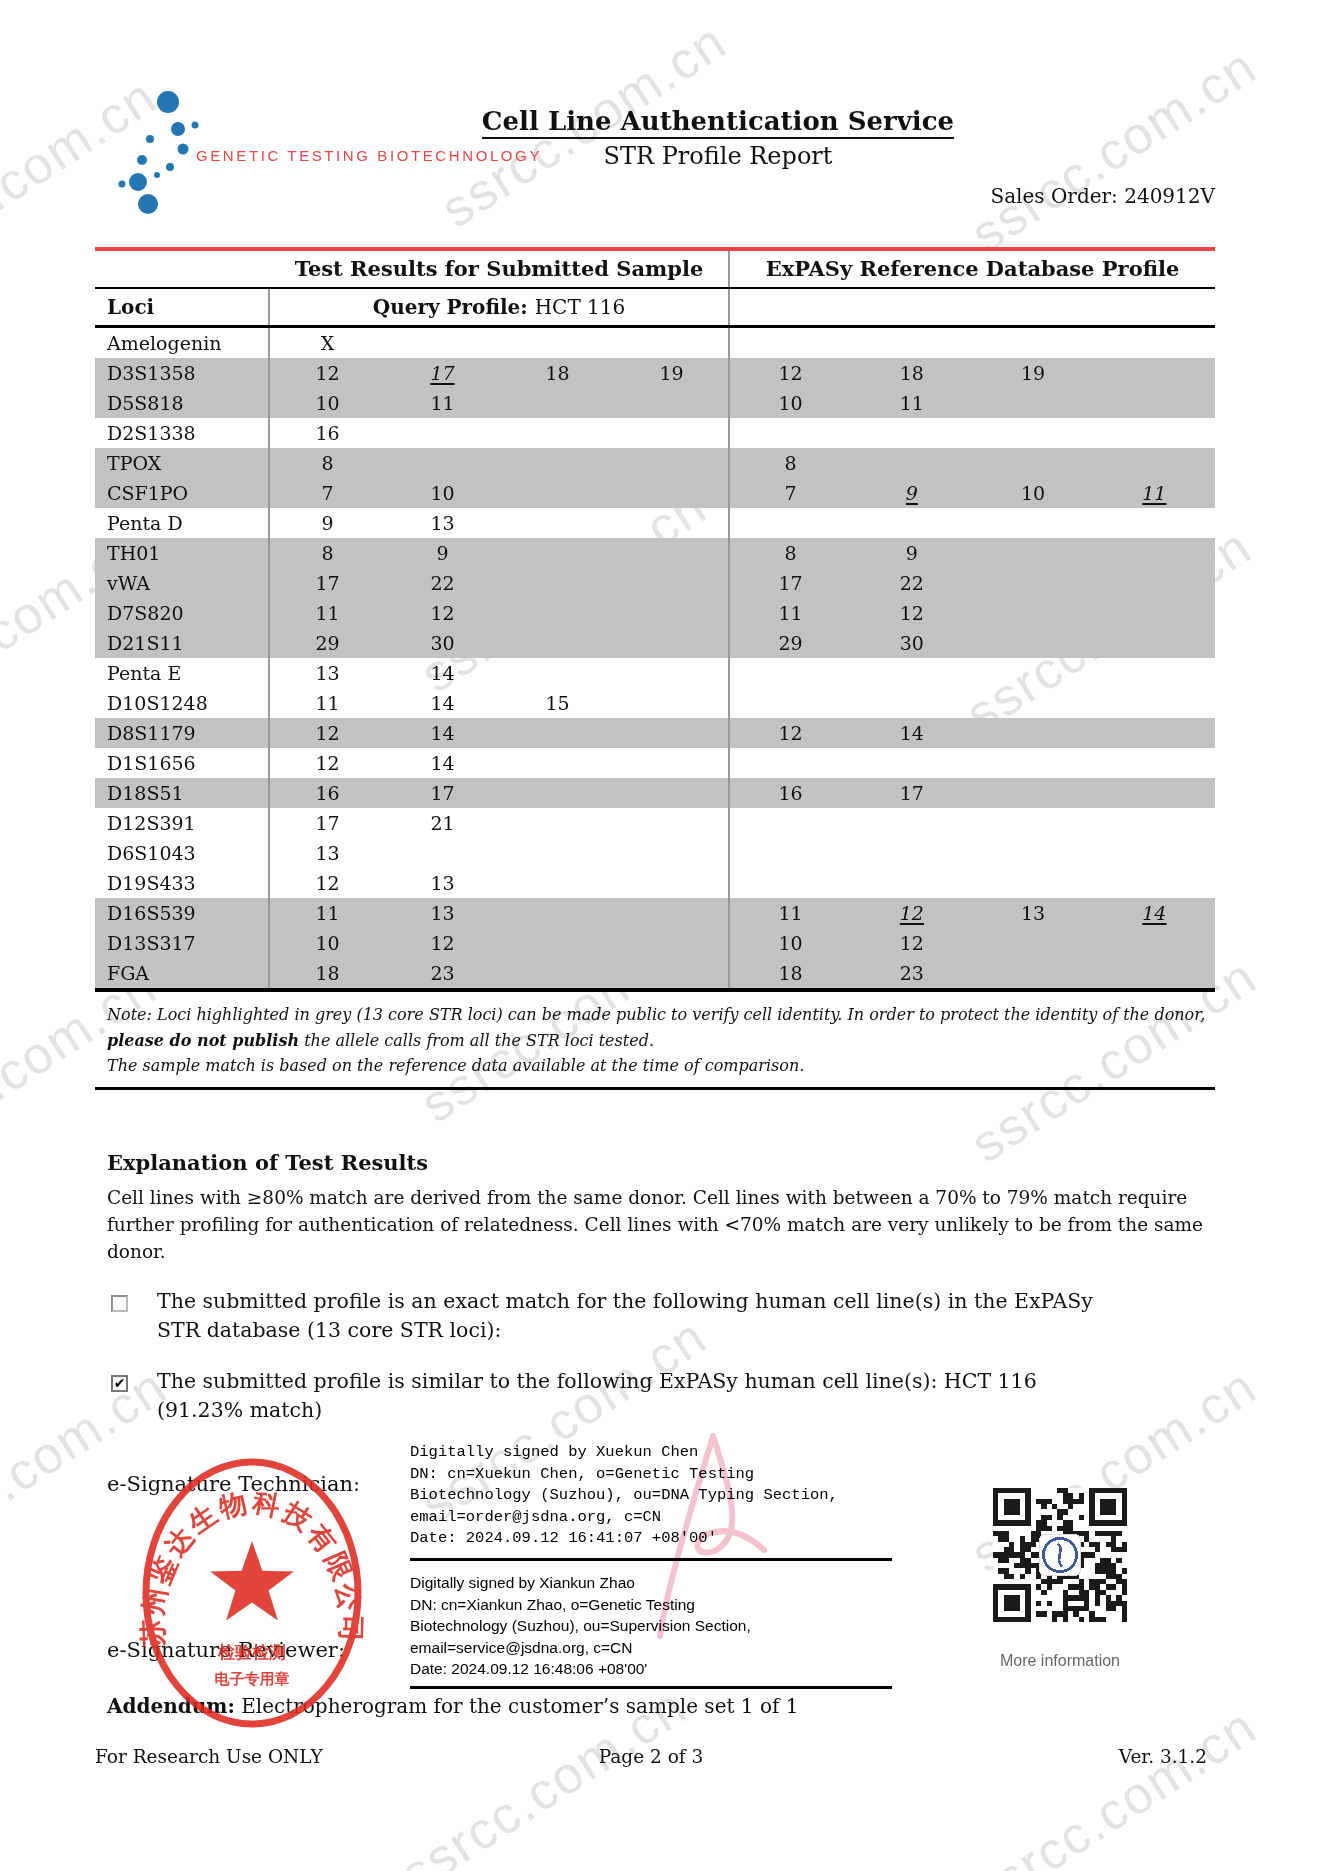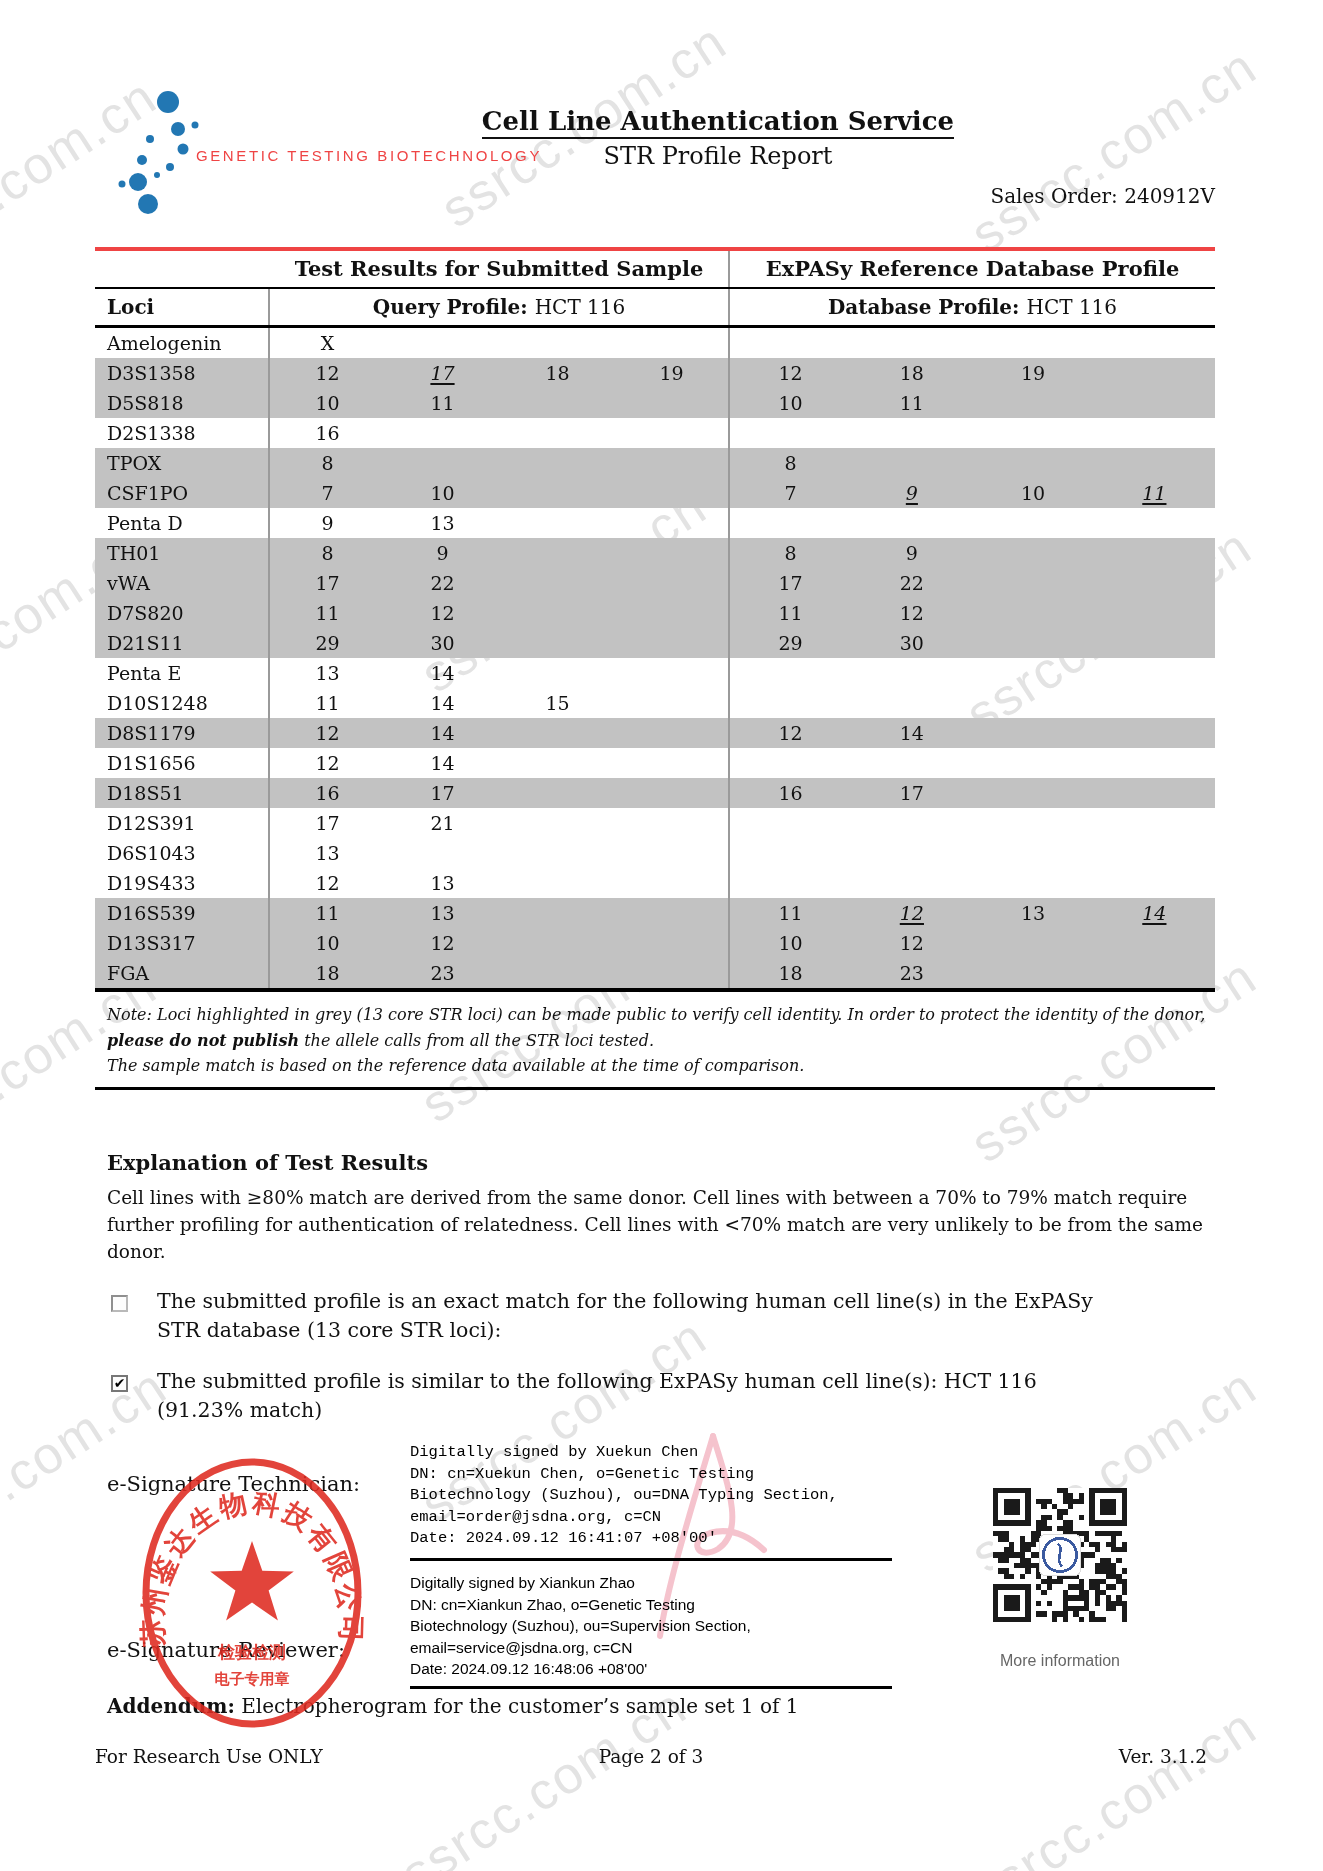--- a/index.html
+++ b/index.html
@@ -125,21 +125,20 @@
 
     <div class="str-table">
       <div class="group-row">
         <div class="gcell"></div>
         <div class="gcell gl">Test Results for Submitted Sample</div>
         <div class="gcell">ExPASy Reference Database Profile</div>
       </div>
       <div class="sub-row">
         <div class="scell">Loci</div>
         <div class="scell"><b>Query Profile: </b><span>HCT 116</span></div>
-        <div class="scell"><b>Database Profile: </b><span>HCT 116</span></div>
       </div>
       <div class="table-body">
           <div class="trow">
             <div class="cell loci">Amelogenin</div>
             <div class="cell num">X</div>
             <div class="cell num"></div>
             <div class="cell num"></div>
             <div class="cell num"></div>
             <div class="cell num"></div>
             <div class="cell num"></div>

